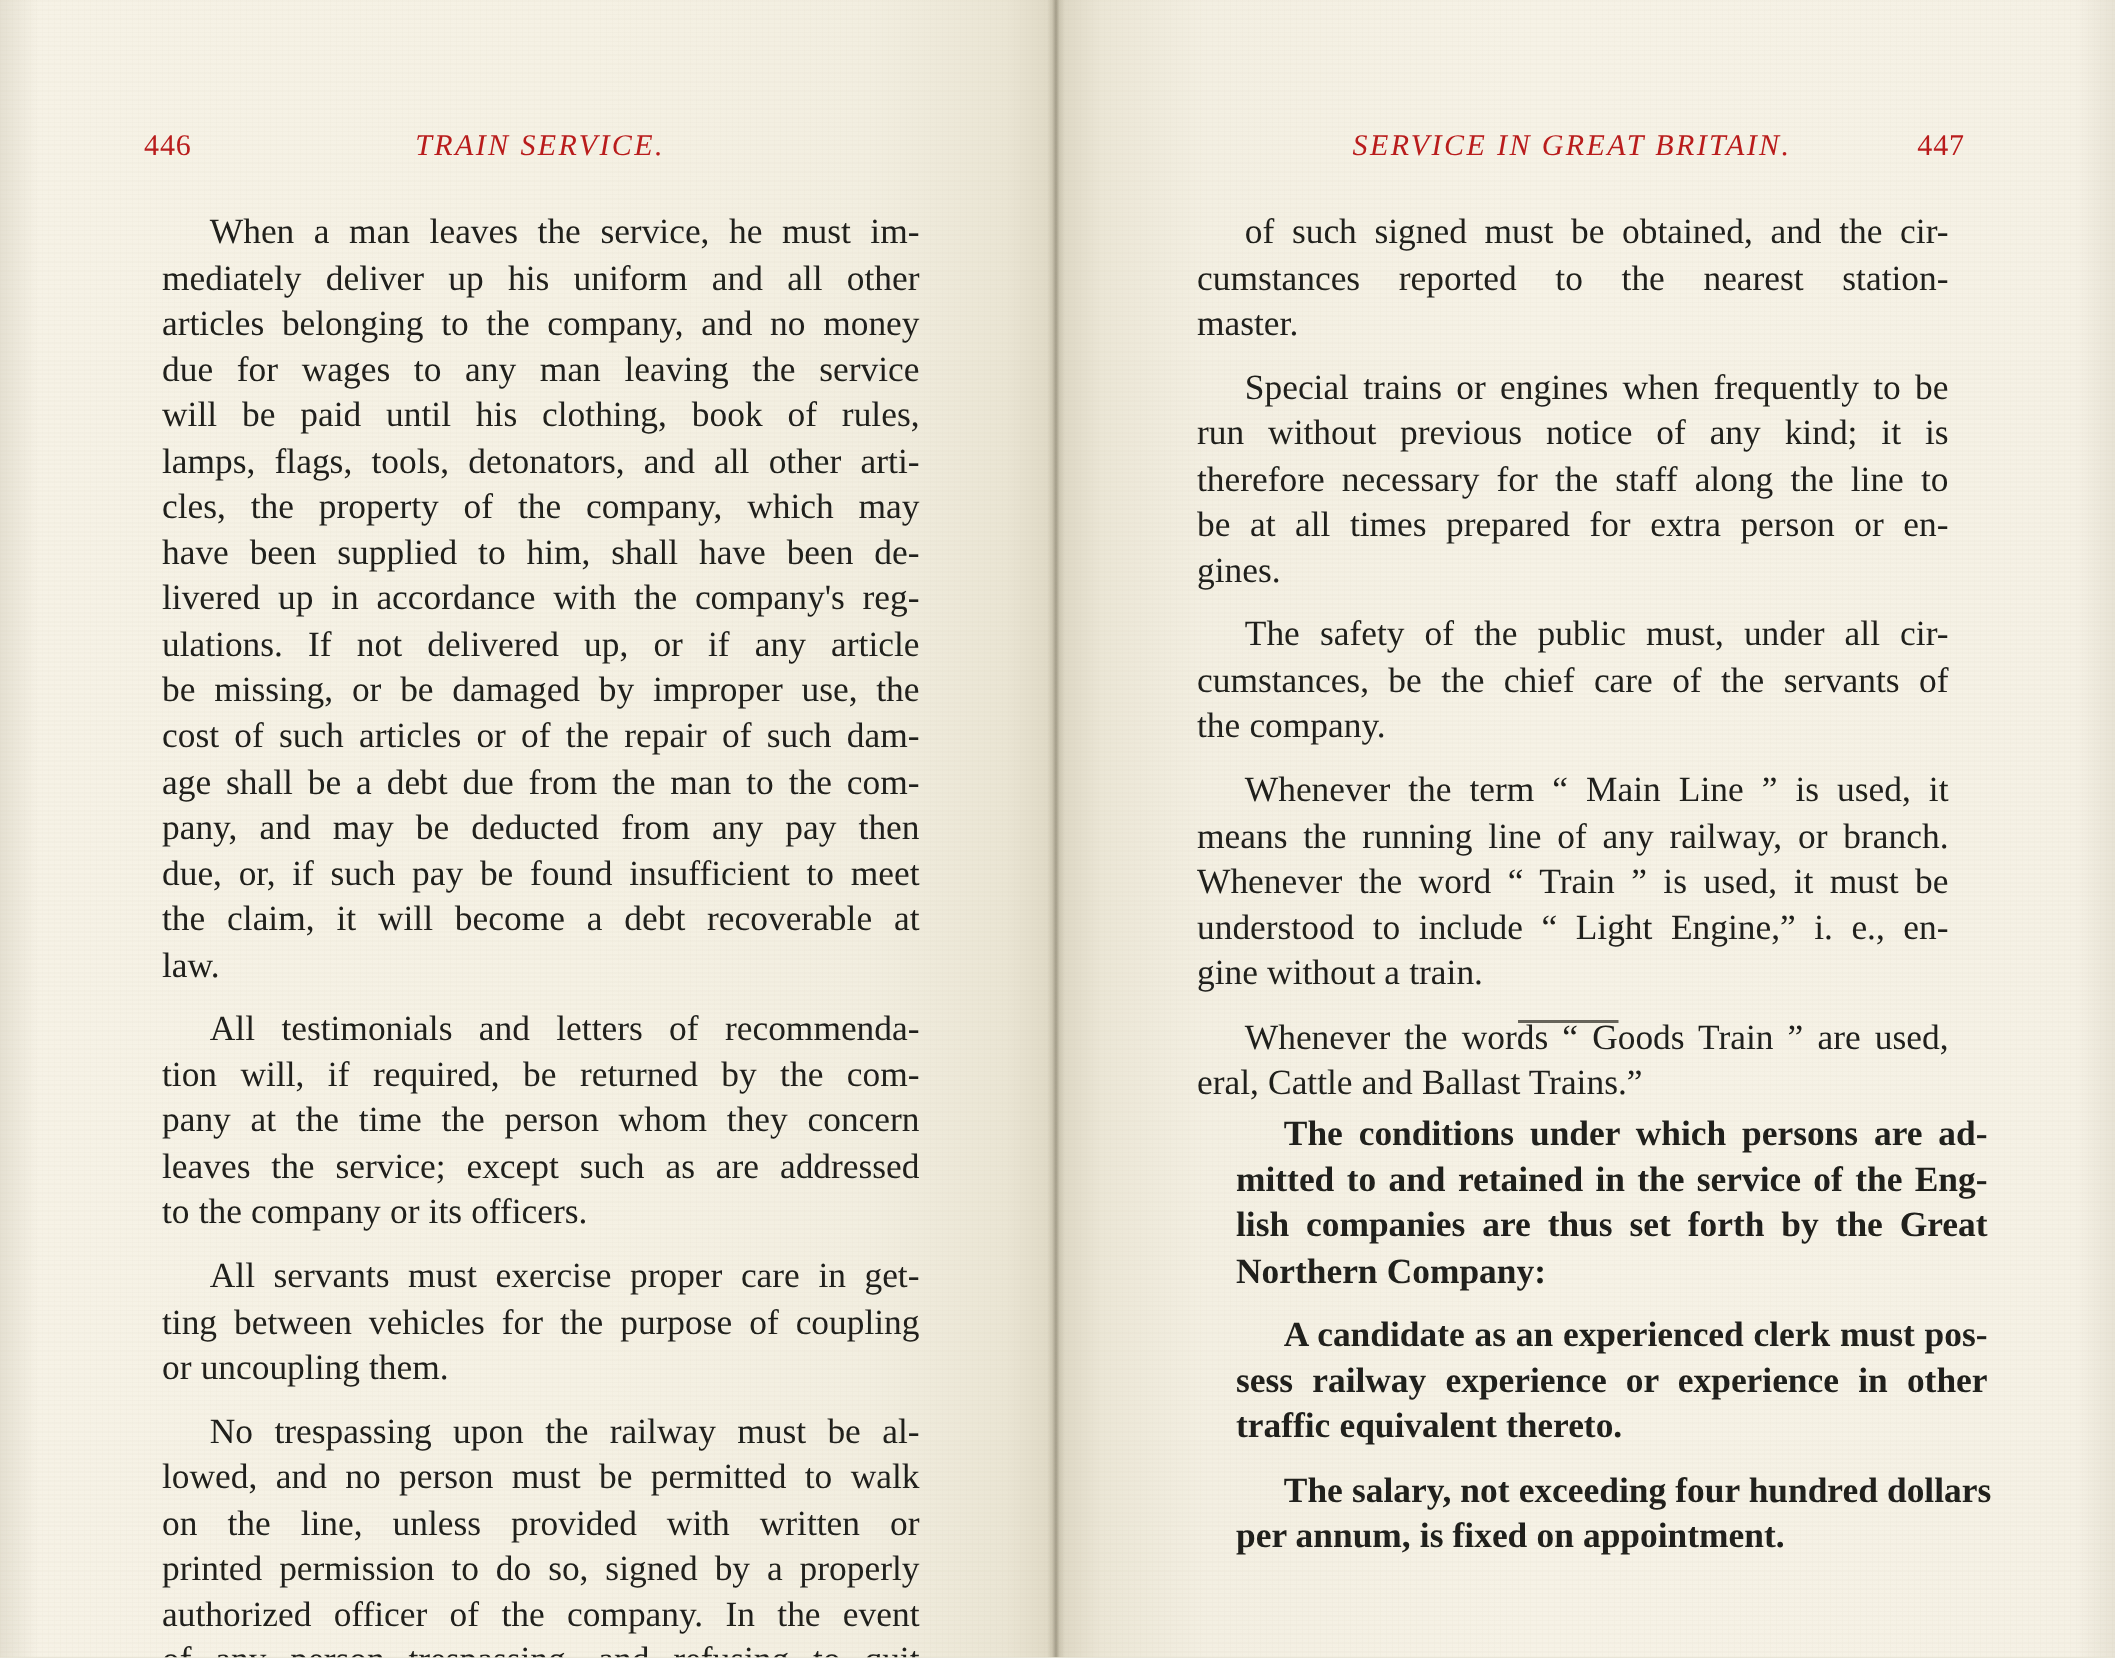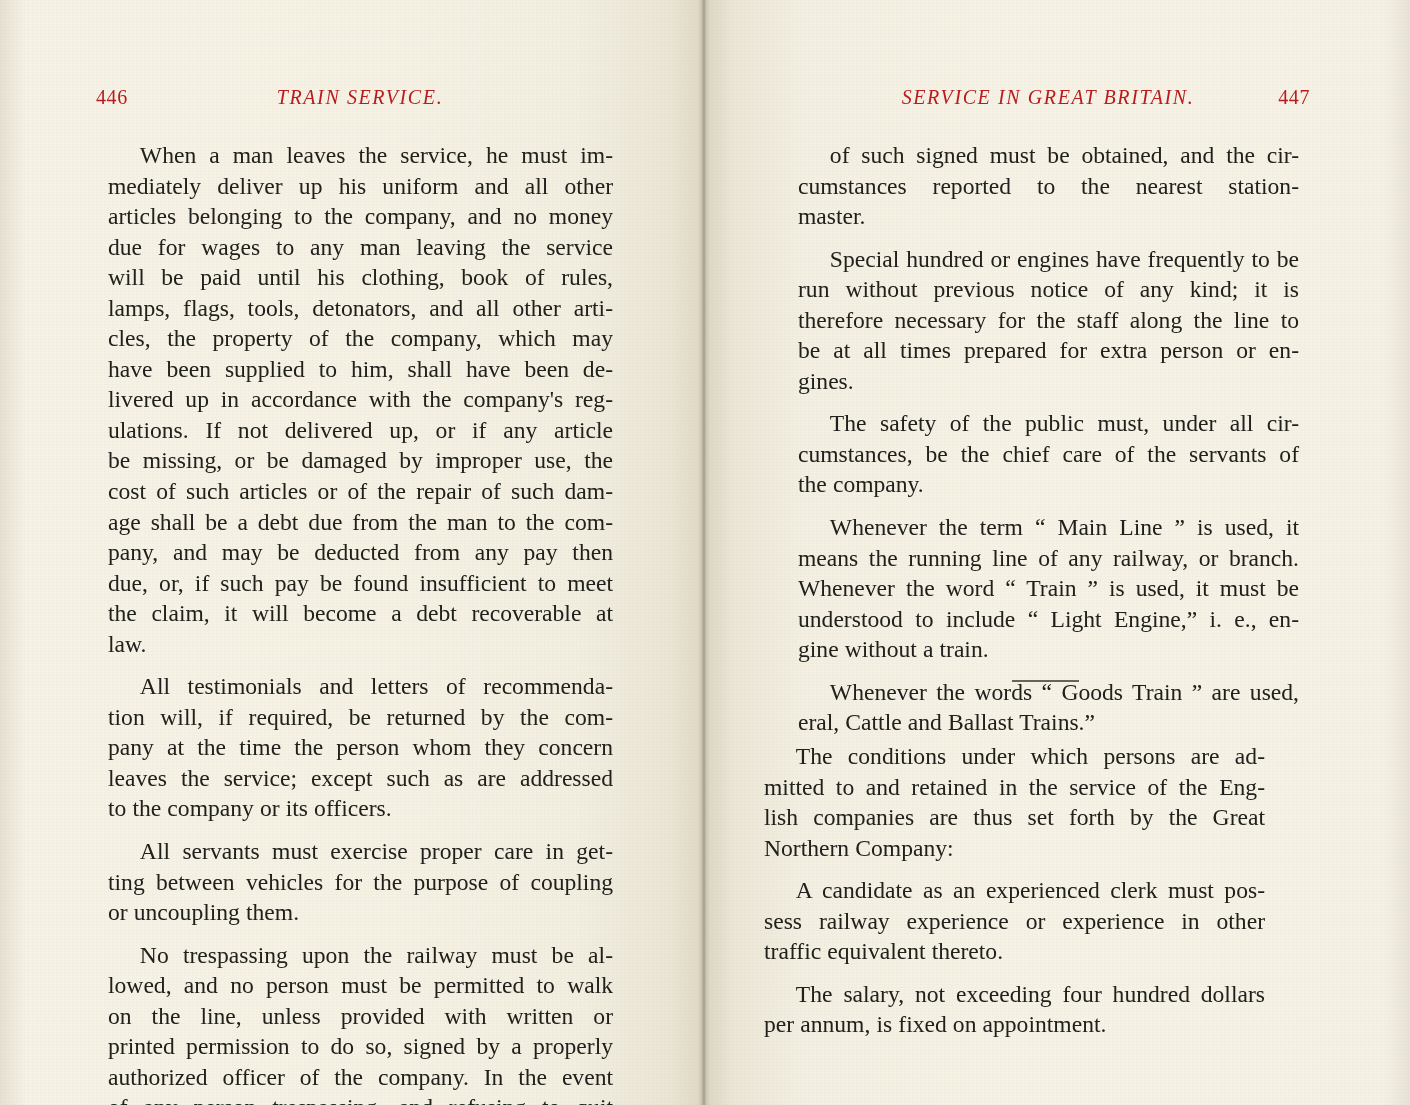--- a/index.html
+++ b/index.html
@@ -153,24 +153,25 @@
     width: 67px;
     height: 2px;
     background: #4d4b42;
     opacity: .85;
   }
 
   
   #col-right-lower {
     position: absolute;
     top: 729px;
-    left: 752px;
+    left: 812px;
     width: 525px;
     font-size: 23.6px;
     line-height: 30.55px;
+    font-weight: bold;
   }
 </style>
 </head>
 <body>
 
 <div id="book">
 
   <div class="leaf left"></div>
   <div class="leaf right"></div>
   <div class="spine"></div>
@@ -233,21 +234,21 @@
       </p>
     </div>
 
   <div class="col" id="col-right">
       <p style="text-indent: 0px;">
         <span class="ln first">of such signed must be obtained, and the cir-</span>
         <span class="ln">cumstances reported to the nearest station-</span>
         <span class="ln end">master.</span>
       </p>
       <p style="text-indent: 0px;">
-        <span class="ln first">Special hundred or engines have frequently to be</span>
+        <span class="ln first">Special trains or engines when frequently to be</span>
         <span class="ln">run without previous notice of any kind; it is</span>
         <span class="ln">therefore necessary for the staff along the line to</span>
         <span class="ln">be at all times prepared for extra person or en-</span>
         <span class="ln end">gines.</span>
       </p>
       <p style="text-indent: 0px;">
         <span class="ln first">The safety of the public must, under all cir-</span>
         <span class="ln">cumstances, be the chief care of the servants of</span>
         <span class="ln end">the company.</span>
       </p>

